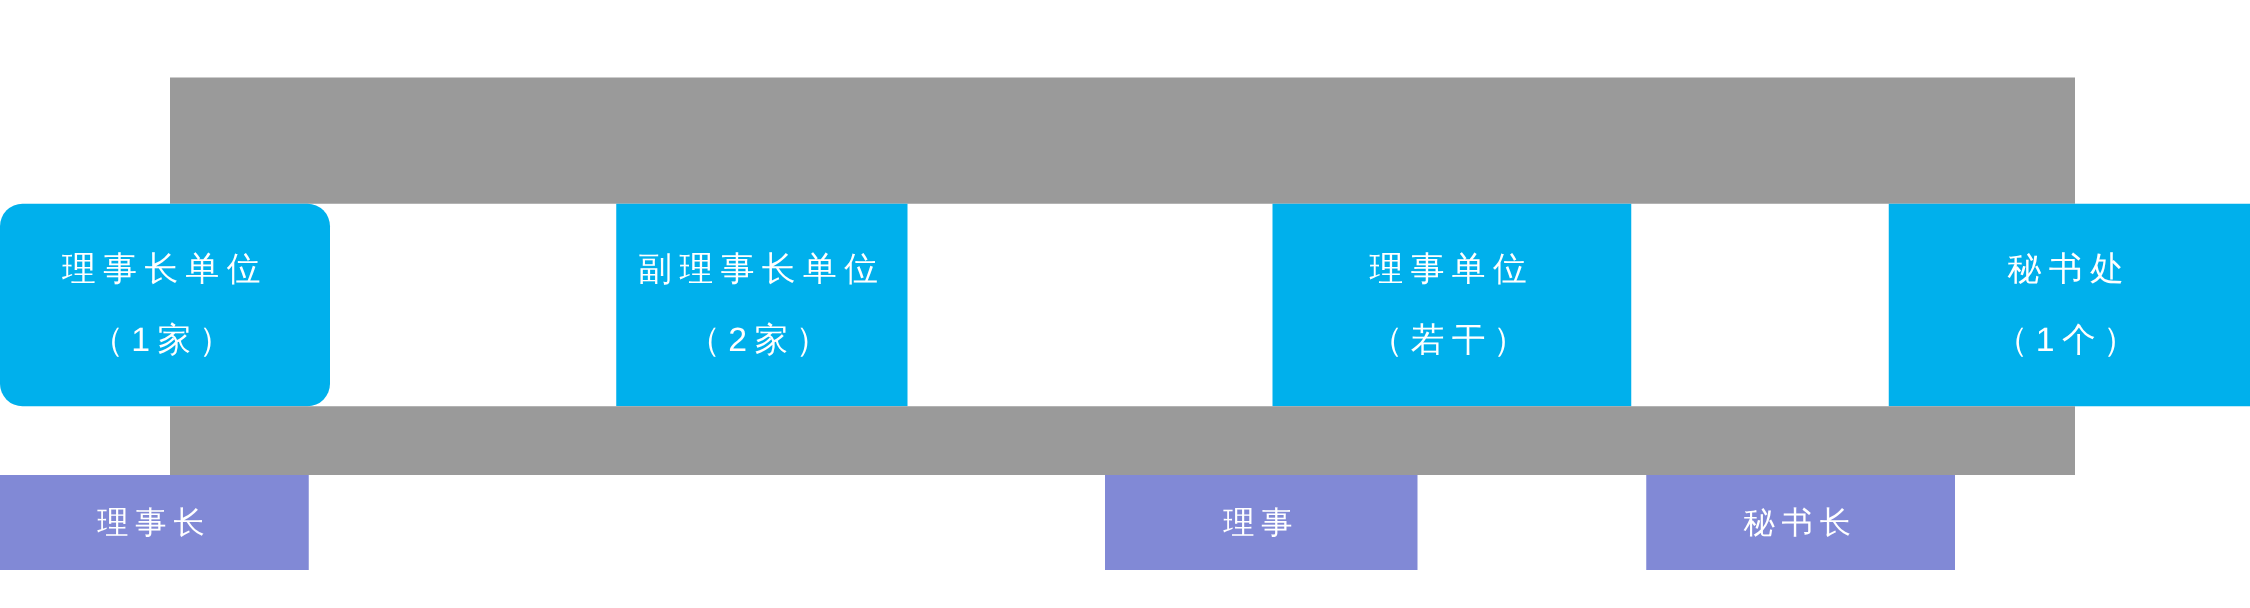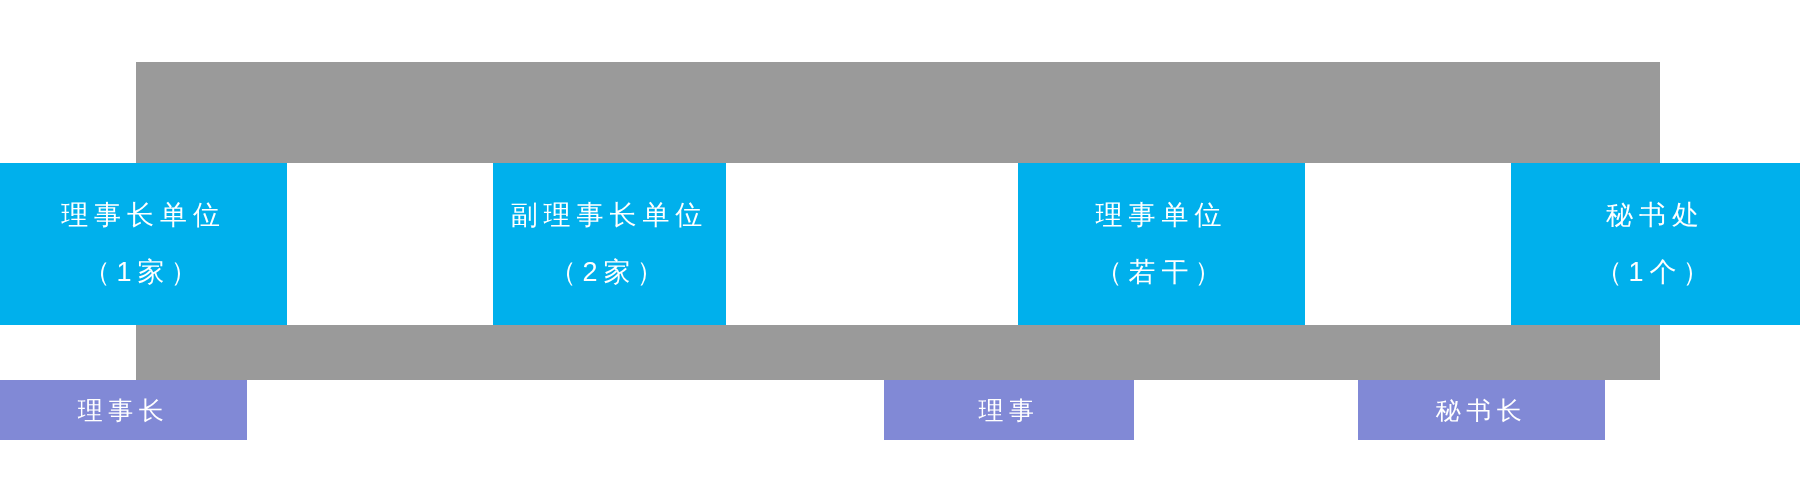--- a/index.html
+++ b/index.html
@@ -63,36 +63,36 @@
   
   .unit-node {
     top: 163px;
     height: 162px;
     background: #00b0ec;
     font-size: 27px;
   }
   .unit-node .line1 { display: block; }
   .unit-node .line2 { display: block; margin-top: 18px; }
 
-  .unit-1 { left: 0px;    width: 287px; }
+  .unit-1 { left: 0px;    width: 264px; border-radius: 18px; }
   .unit-2 { left: 493px;  width: 233px; }
   .unit-3 { left: 1018px; width: 287px; }
   .unit-4 { left: 1511px; width: 289px; text-align: center; }
 
   
   .role-node {
     top: 380px;
-    height: 60px;
+    height: 76px;
     background: #8189d6;
     font-size: 25px;
   }
   .role-1 { left: 0px;    width: 247px; }
   .role-2 { left: 431px;  width: 247px; }
   .role-3 { left: 884px;  width: 250px; }
-  .role-4 { left: 1358px; width: 247px; }
+  .role-4 { left: 1317px; width: 247px; }
 </style>
 </head>
 <body>
 
 <div id="diagram">
 
 
   <div class="connector bar-upper"></div>
 
   <div class="box unit-node unit-1">

